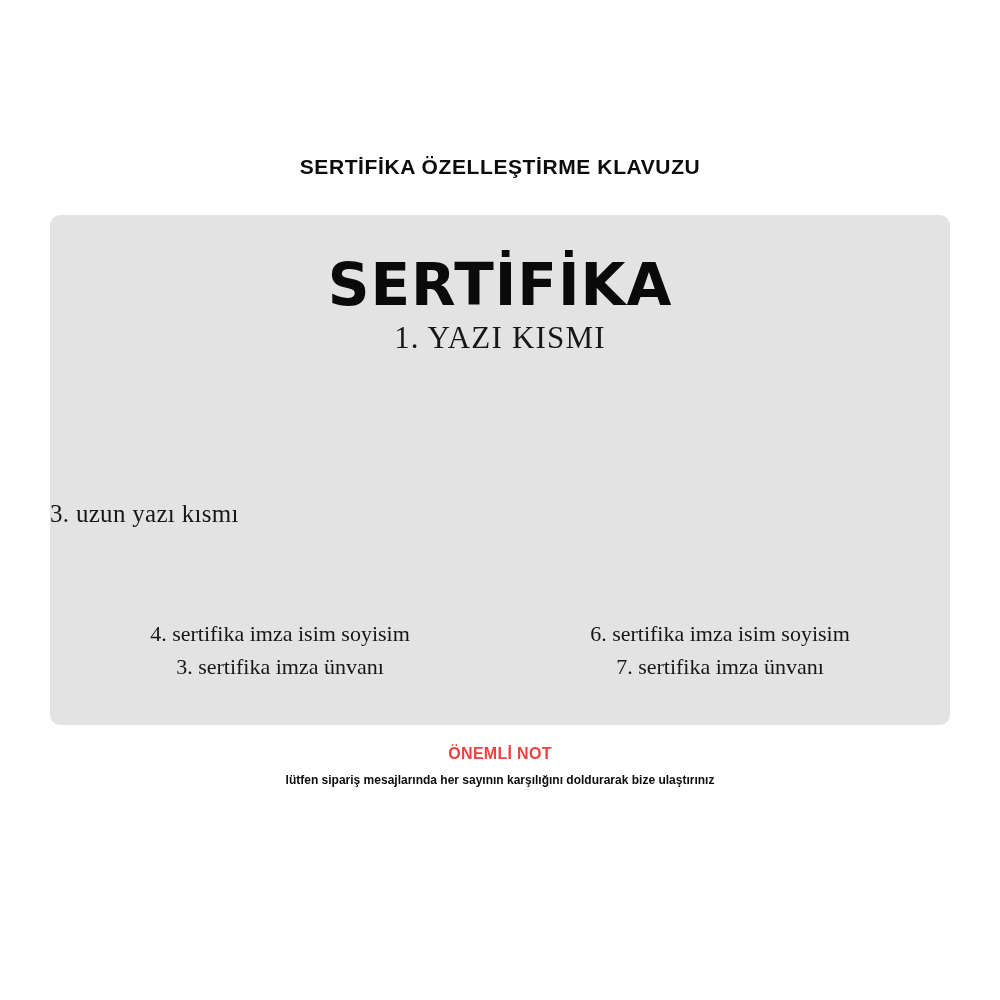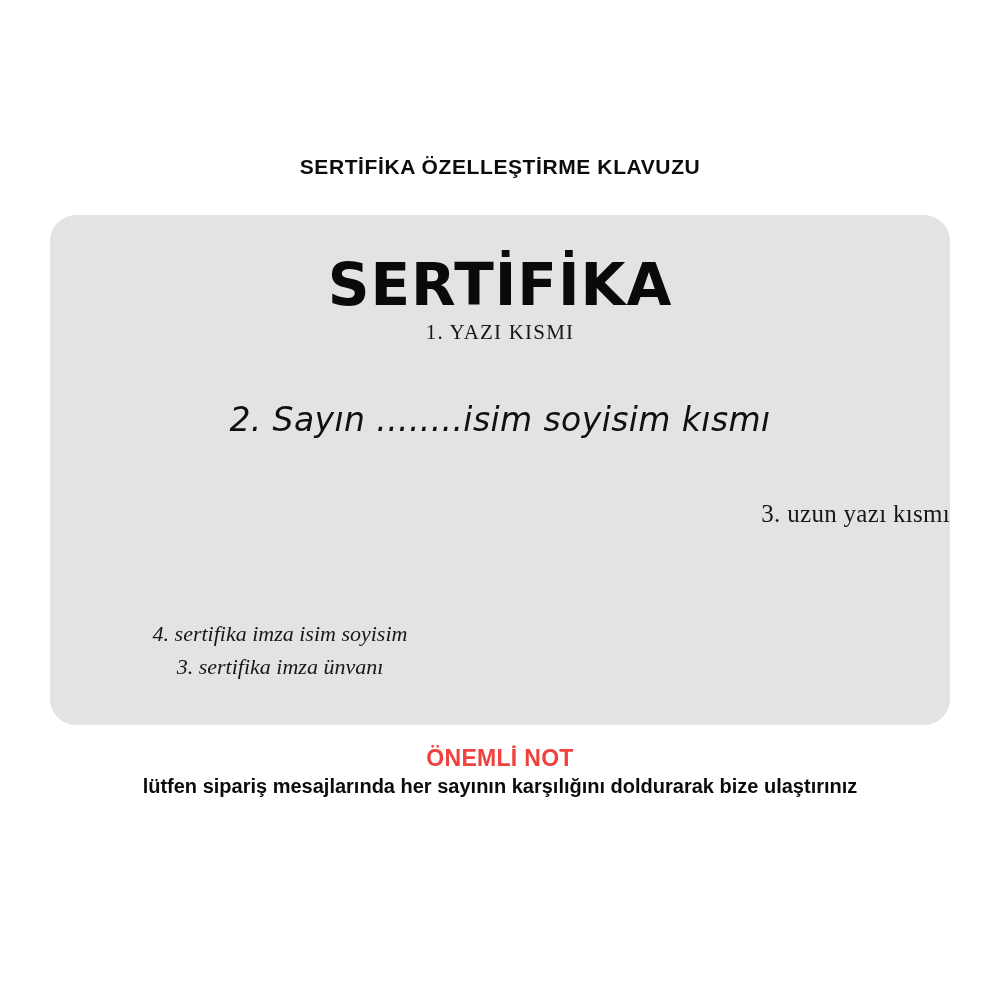--- a/index.html
+++ b/index.html
@@ -34,21 +34,21 @@
     color: #0c0c0c;
   }
 
   .card {
     position: absolute;
     left: 50px;
     top: 215px;
     width: 900px;
     height: 510px;
     background: #e3e3e3;
-    border-radius: 26px;
+    border-radius: 10px;
   }
 
   .cert-title {
     position: absolute;
     top: 36px;
     left: 0;
     width: 100%;
     text-align: center;
     font-family: "DejaVu Sans", sans-serif;
     font-weight: bold;
@@ -57,21 +57,21 @@
     color: #0a0a0a;
   }
 
   .line-1 {
     position: absolute;
     top: 105px;
     left: 0;
     width: 100%;
     text-align: center;
     font-family: "Liberation Serif", serif;
-    font-size: 21px;
+    font-size: 31px;
     letter-spacing: 1.2px;
     color: #171717;
   }
 
   .line-2 {
     position: absolute;
     top: 185px;
     left: 0;
     width: 100%;
     text-align: center;
@@ -80,87 +80,90 @@
     font-size: 33px;
     letter-spacing: 0.4px;
     color: #101010;
   }
 
   .line-3 {
     position: absolute;
     top: 285px;
     left: 0;
     width: 100%;
-    text-align: right;
+    text-align: left;
     font-family: "Liberation Serif", serif;
     font-size: 25px;
     letter-spacing: 0.3px;
     color: #171717;
   }
 
   .sig-block {
     position: absolute;
     bottom: 42px;
     font-family: "Liberation Serif", serif;
     font-size: 22px;
     line-height: 1.5;
     color: #171717;
     text-align: center;
   }
-  .sig-left  { left: 40px;  width: 380px; font-style: italic; }
+  .sig-left  { left: 40px;  width: 380px; }
   .sig-right { right: 40px; width: 380px; }
 
   .note-title {
     position: absolute;
     top: 745px;
     left: 0;
     width: 1000px;
     text-align: center;
     font-family: "Liberation Sans", sans-serif;
     font-weight: bold;
-    font-size: 23px;
+    font-size: 16px;
     color: #f0413d;
     letter-spacing: 0.3px;
   }
 
   .note-body {
     position: absolute;
     top: 772px;
     left: 0;
     width: 1000px;
     text-align: center;
     font-family: "Liberation Sans", sans-serif;
     font-weight: bold;
-    font-size: 20px;
+    font-size: 12px;
     line-height: 1.45;
     color: #0c0c0c;
   }
 </style>
 </head>
 <body>
 
 <div class="page">
 
   <div class="guide-title">SERTİFİKA ÖZELLEŞTİRME KLAVUZU</div>
 
   <div class="card">
 
     <div class="cert-title">SERTİFİKA</div>
 
     <div class="line-1">1. YAZI KISMI</div>
 
-    <div class="line-2">2. Sayın ........isim soyisim kısmı</div>
 
     <div class="line-3">3. uzun yazı kısmı</div>
 
     <div class="sig-block sig-left">
       <div>4. sertifika imza isim soyisim</div>
       <div>3. sertifika imza ünvanı</div>
     </div>
 
+    <div class="sig-block sig-right">
+      <div>6. sertifika imza isim soyisim</div>
+      <div>7. sertifika imza ünvanı</div>
+    </div>
 
   </div>
 
   <div class="note-title">ÖNEMLİ NOT</div>
 
   <div class="note-body">
     <div>lütfen sipariş mesajlarında her sayının karşılığını doldurarak bize ulaştırınız</div>
   </div>
 
 </div>

